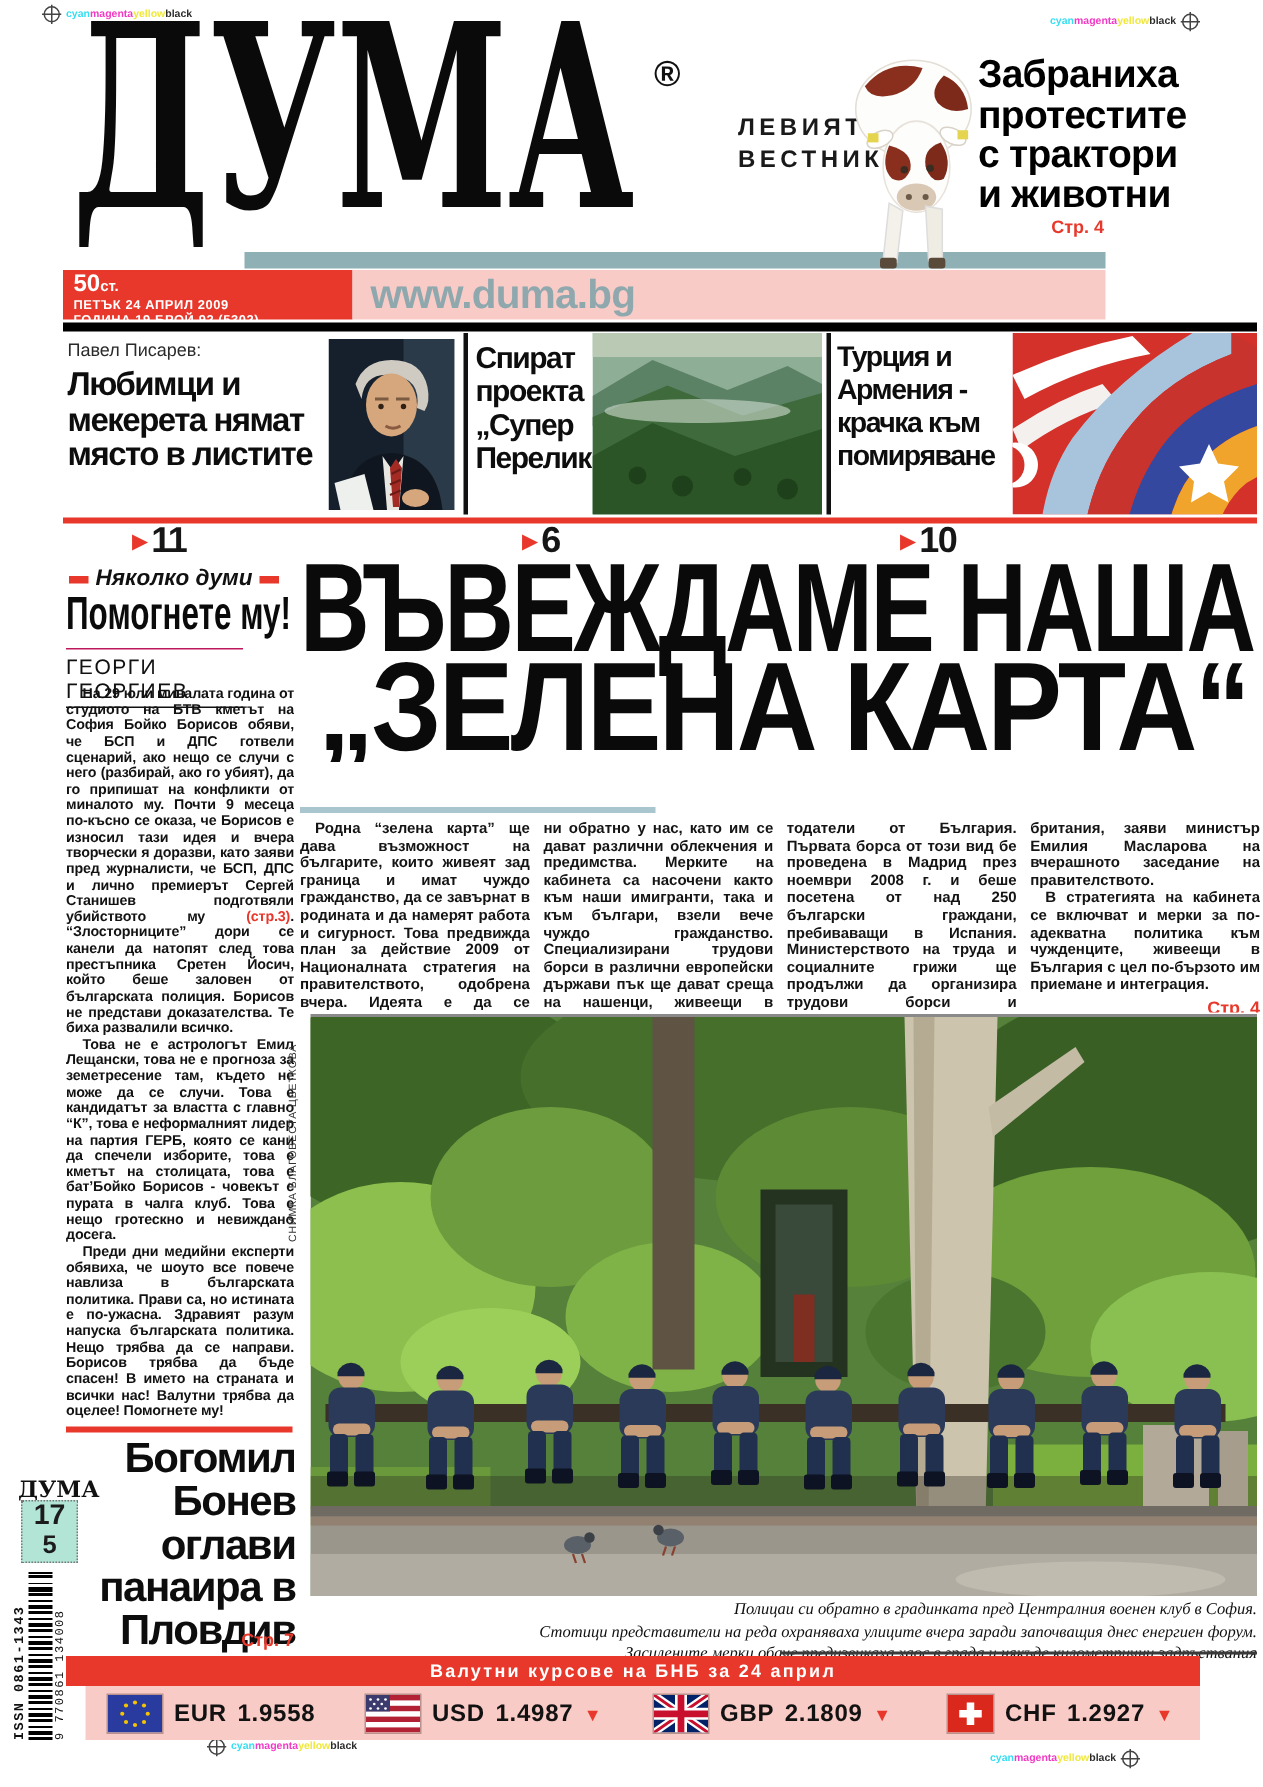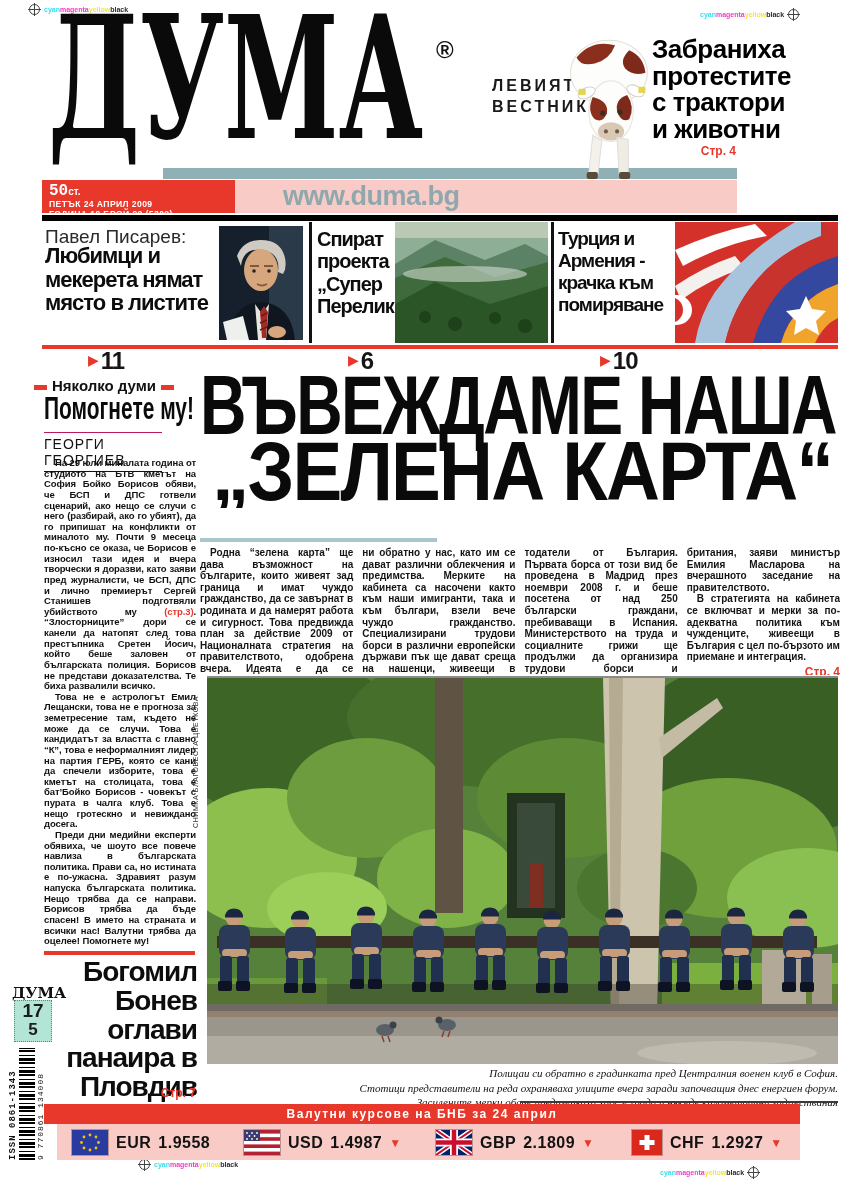--- a/index.html
+++ b/index.html
@@ -7,33 +7,33 @@
   .abs{position:absolute;}
   
   .regmark{position:absolute;display:flex;align-items:center;gap:3px;font-size:7px;font-weight:bold;letter-spacing:0;}
   .regmark .c{color:#35dff2}.regmark .m{color:#f23ac4}.regmark .y{color:#f0e83a}.regmark .k{color:#2b2b2b}
   
   .masthead-svg text{font-family:"DejaVu Serif","Liberation Serif",serif;font-weight:bold;fill:#0a0a0a;}
   .regsym{font-size:24px;font-weight:bold;color:#111;}
   .tagline{font-size:16px;font-weight:bold;letter-spacing:3px;color:#1a1a1a;line-height:1.3;}
   .tealbar{background:#8fb0b4;}
   .redbox{background:#e8382b;color:#fff;padding:2px 7px;box-sizing:border-box;}
-  .price-big{font-size:16px;font-weight:bold;font-family:Liberation Mono, monospace;}
+  .price-big{font-size:16px;font-weight:bold;}
   .price-small{font-size:10px;font-weight:bold;}
   .redbox .line{font-size:8.6px;font-weight:bold;letter-spacing:.4px;line-height:1.18;}
   .pinkband{background:#f9cbc6;}
   .website{font-size:27px;font-weight:bold;color:#8ea8ae;line-height:33px;letter-spacing:-.5px;}
   
   .cowhl{font-size:26px;font-weight:bold;color:#000;line-height:1.02;letter-spacing:-.5px;
     text-shadow:-2px -2px 0 #fff,2px -2px 0 #fff,-2px 2px 0 #fff,2px 2px 0 #fff,-2px 0 0 #fff,2px 0 0 #fff,0 -2px 0 #fff,0 2px 0 #fff;}
   .pageref{color:#e8382b;font-size:12px;font-weight:bold;}
   .blackbar{background:#000;}
   .redline{background:#e8382b;}
   
-  .kicker{font-size:19px;color:#2a2a2a;}
+  .kicker{font-size:12px;color:#2a2a2a;}
   .t-hl{font-weight:bold;color:#0d0d0d;line-height:1.07;letter-spacing:-1px;}
   .vdiv{background:#111;}
   .pmark{position:absolute;display:flex;align-items:flex-start;gap:2px;}
   .tri{color:#e8382b;font-size:14px;line-height:20px;}
   .pnum{font-size:24px;font-weight:bold;color:#161616;letter-spacing:-1px;line-height:22px;text-shadow:1px 1px 0 #fff;}
   
   .sechead{font-size:15px;font-weight:bold;color:#111;text-align:center;white-space:nowrap;}
   .dash{display:inline-block;width:13px;height:5px;background:#e8382b;margin:0 5px;vertical-align:middle;}
   .author{border-top:1px solid #be185d;border-bottom:1px solid #111;font-size:14px;font-weight:normal;letter-spacing:1px;padding:3px 0;color:#111;}
   .opbody{font-size:9.5px;font-weight:bold;line-height:1.12;text-align:justify;color:#121212;letter-spacing:-.1px;overflow:hidden;}
@@ -112,21 +112,21 @@
     <div>ВЕСТНИК</div>
   </div>
 
   <div class="abs redbox" style="left:42px;top:180px;width:193px;height:33px;">
     <div style="line-height:1;"><span class="price-big">50</span><span class="price-small">ст.</span></div>
     <div class="line">ПЕТЪК 24 АПРИЛ 2009</div>
     <div class="line">ГОДИНА 19 БРОЙ 92 (5302)</div>
   </div>
 
   <div class="abs pinkband" style="left:235px;top:180px;width:502px;height:33px;">
-    <div class="website" style="padding-left:12px;margin-left:36px;">www.duma.bg</div>
+    <div class="website" style="padding-left:12px;">www.duma.bg</div>
   </div>
 
   <svg class="abs" style="left:556px;top:22px;z-index:5;" width="112" height="158" viewBox="0 0 110 156">
     <ellipse cx="52" cy="50" rx="38" ry="32" fill="#fdfdfc" stroke="#e3ded6"></ellipse>
     <path d="M20 35 q15 -18 38 -12 q-5 14 -20 18 q-14 3 -18 -6z" fill="#8a2f1d"></path>
     <path d="M72 28 q14 6 16 22 q-12 4 -20 -4 q-6 -8 4 -18z" fill="#7e2a1a"></path>
     <ellipse cx="54" cy="88" rx="22" ry="30" fill="#fdfdfc" stroke="#e8e2da"></ellipse>
     <path d="M36 74 q-6 14 2 22 q8 4 12 -6 q2 -12 -14 -16z" fill="#8a2f1d"></path>
     <path d="M70 72 q8 12 2 24 q-8 4 -12 -8 q-2 -12 10 -16z" fill="#7e2a1a"></path>
     <ellipse cx="30" cy="70" rx="9" ry="5" fill="#fff" stroke="#d8d2c8" transform="rotate(-25 30 70)"></ellipse>
@@ -210,21 +210,21 @@
     </div>
   <div class="pmark" style="left:348px;top:350px;">
       <span class="tri">▶</span>
       <span class="pnum">6</span>
     </div>
   <div class="pmark" style="left:600px;top:350px;">
       <span class="tri">▶</span>
       <span class="pnum">10</span>
     </div>
 
-  <div class="abs sechead" style="left:28px;top:377px;width:152px;">
+  <div class="abs sechead" style="left:40px;top:377px;width:152px;font-style:italic;">
     <span class="dash"></span><span>Няколко думи</span><span class="dash"></span>
   </div>
   <svg class="abs hl-svg" style="left:44px;top:390px;" width="154" height="38" viewBox="0 0 154 38">
     <text x="0" y="29" font-size="31" font-weight="bold" textLength="150" lengthAdjust="spacingAndGlyphs">Помогнете му!</text>
   </svg>
   <div class="abs author" style="left:44px;top:432px;width:118px;">ГЕОРГИ ГЕОРГИЕВ</div>
   <div class="abs opbody" style="left:44px;top:458px;width:152px;height:490px;">
     <p><span>На 29 юли миналата година от студиото на БТВ кметът на София Бойко Борисов обяви, че БСП и ДПС готвели сценарий, ако нещо се случи с него (разбирай, ако го убият), да го припишат на конфликти от миналото му. Почти 9 месеца по-късно се оказа, че Борисов е износил тази идея и вчера творчески я доразви, като заяви пред журналисти, че БСП, ДПС и лично премиерът Сергей Станишев подготвяли убийството му </span><span class="redref">(стр.3)</span><span>. “Злосторниците” дори се канели да натопят след това престъпника Сретен Йосич, който беше заловен от българската полиция. Борисов не представи доказателства. Те биха развалили всичко.</span></p>
     <p>Това не е астрологът Емил Лещански, това не е прогноза за земетресение там, където не може да се случи. Това е кандидатът за властта с главно “К”, това е неформалният лидер на партия ГЕРБ, която се кани да спечели изборите, това е кметът на столицата, това е бат’Бойко Борисов - човекът с пурата в чалга клуб. Това е нещо гротескно и невиждано досега.</p>
     <p>Преди дни медийни експерти обявиха, че шоуто все повече навлиза в българската политика. Прави са, но истината е по-ужасна. Здравият разум напуска българската политика. Нещо трябва да се направи. Борисов трябва да бъде спасен! В името на страната и всички нас! Валутни трябва да оцелее! Помогнете му!</p>

